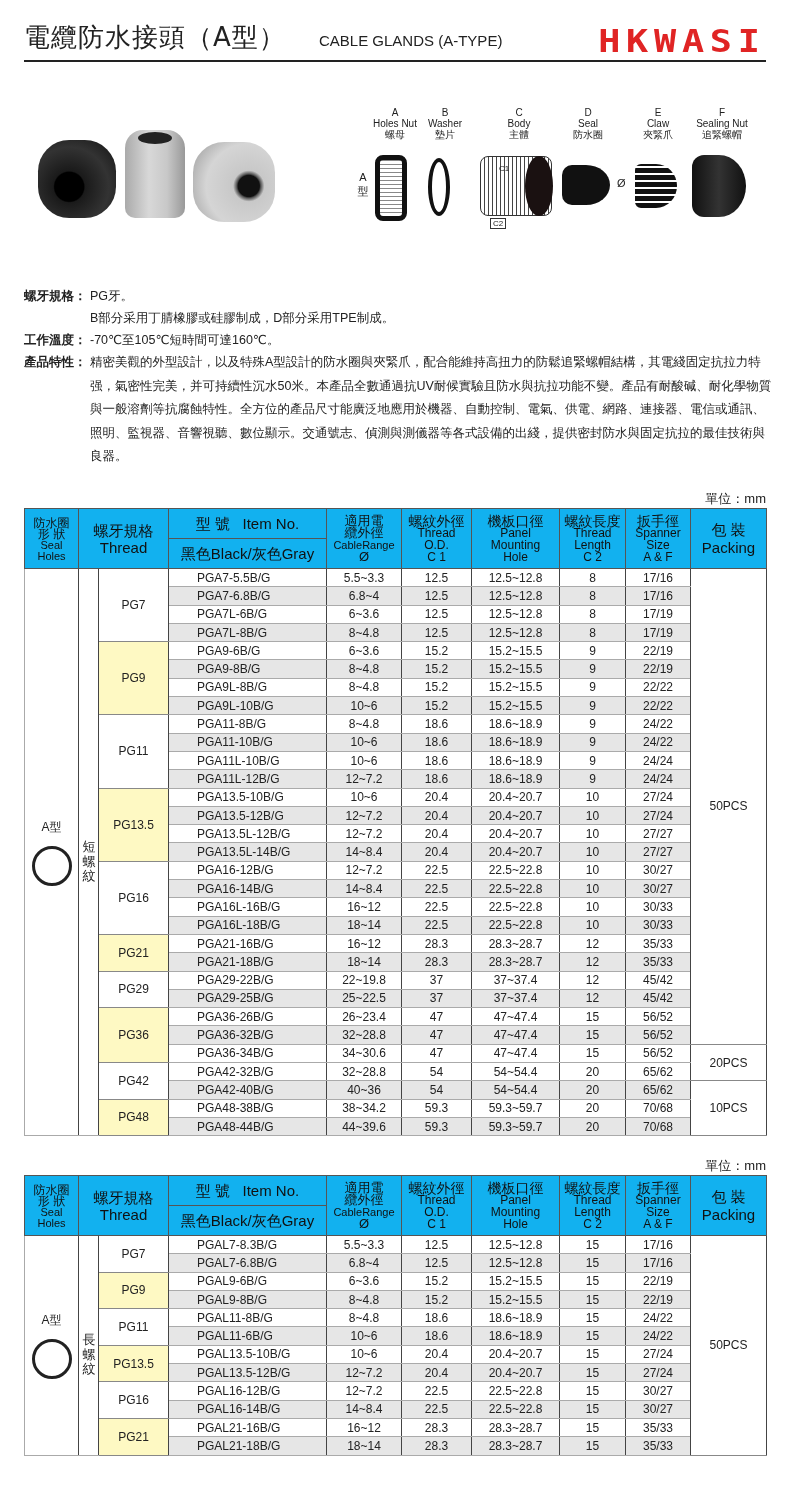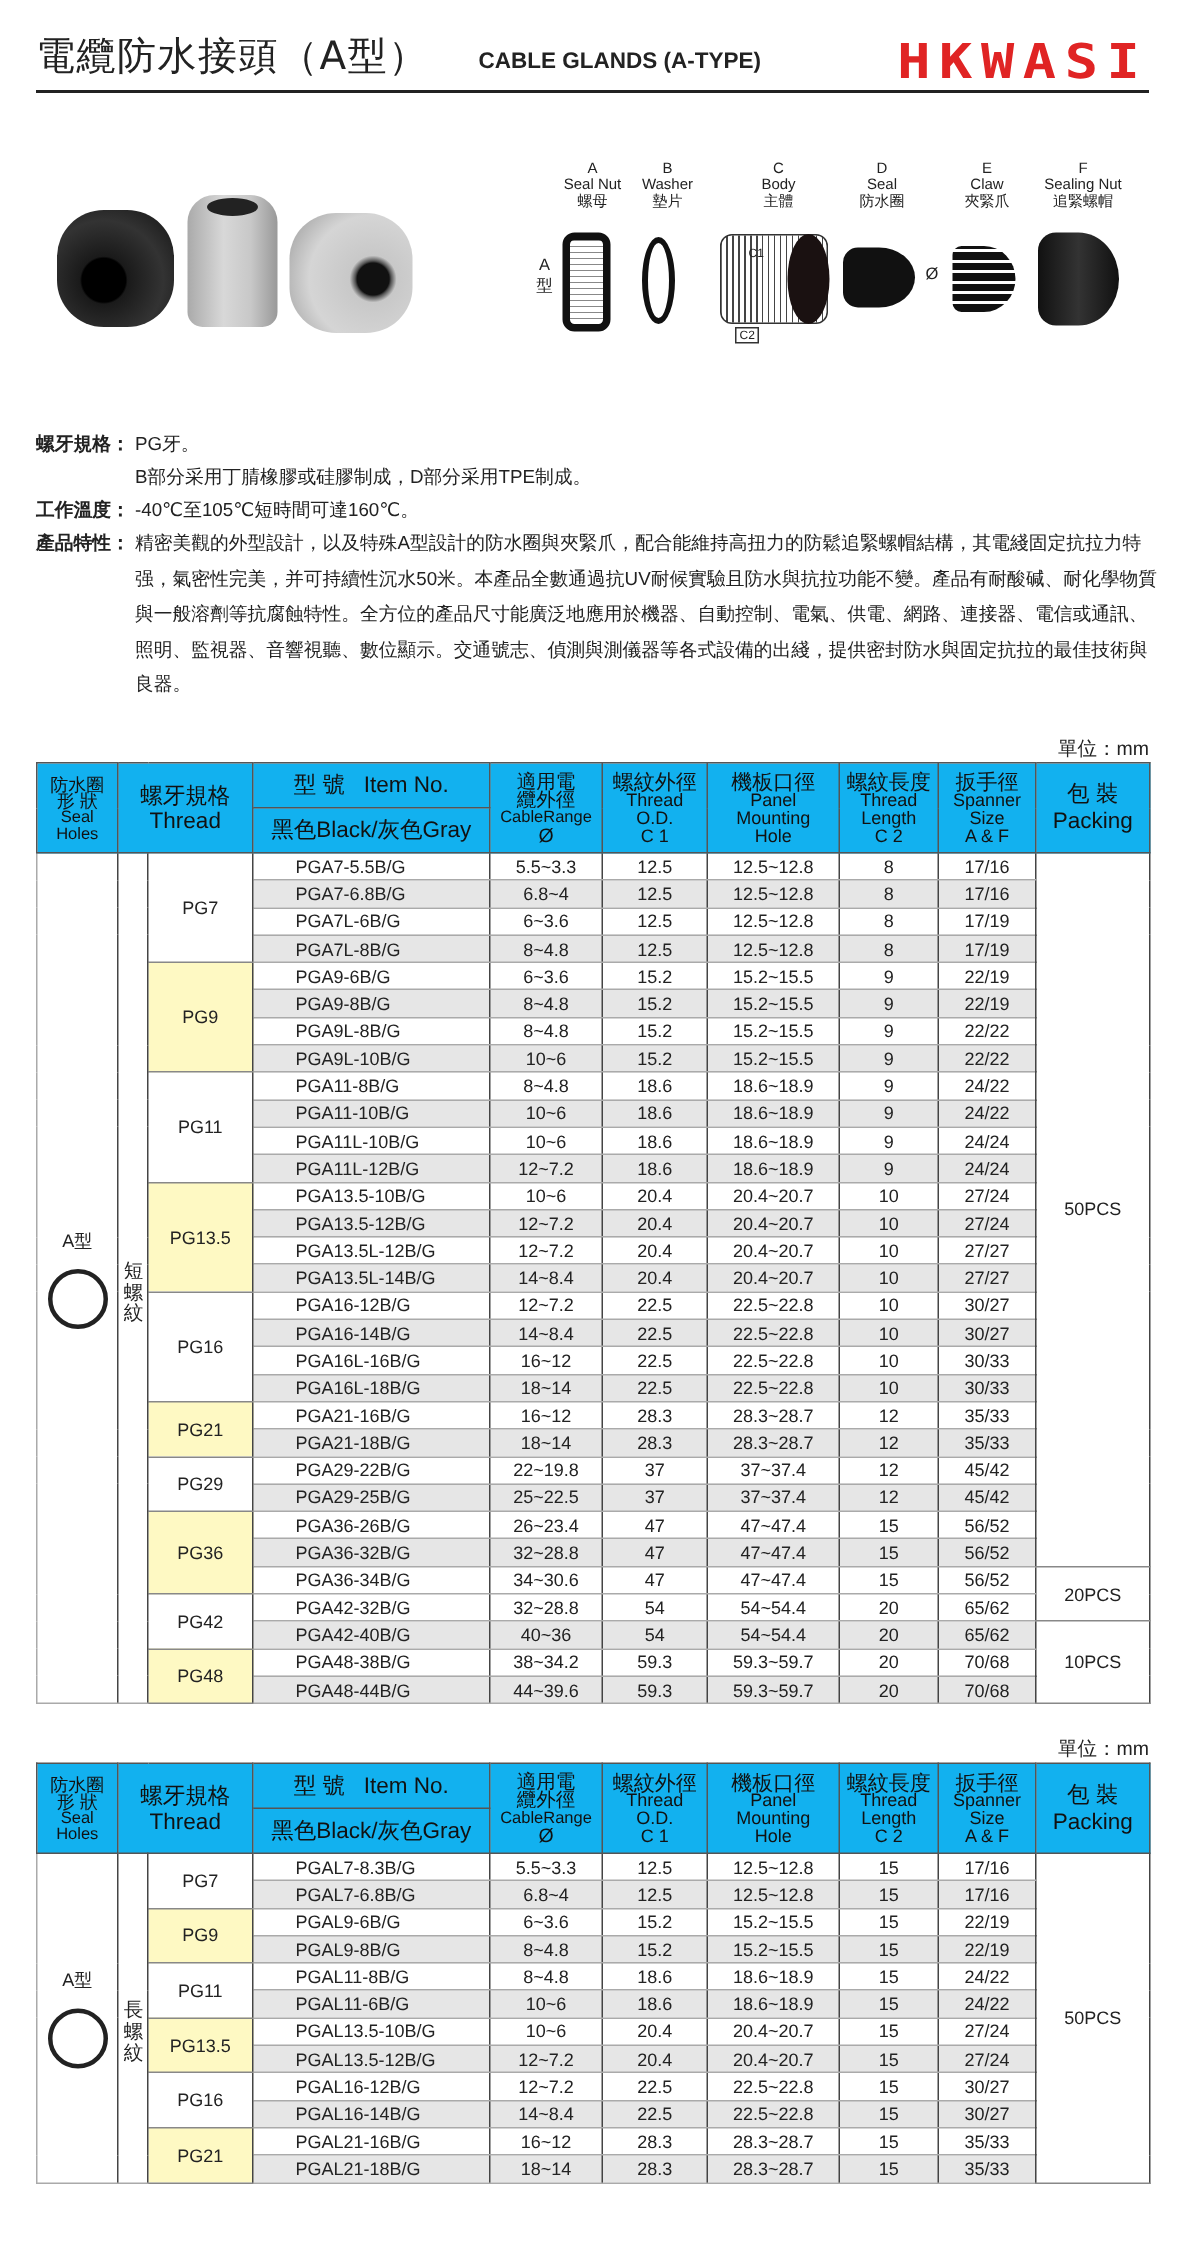--- a/index.html
+++ b/index.html
@@ -1,19 +1,19 @@
 <!DOCTYPE html>
 <html><head>
 <meta charset="utf-8">
 <style>
   * { box-sizing: border-box; margin: 0; padding: 0; }
   body { width: 790px; height: 1511px; background: #fff; font-family: "Liberation Sans", "DejaVu Sans", sans-serif; color: #222; position: relative; overflow: hidden; }
   .header { position: absolute; left: 24px; top: 18px; width: 742px; height: 44px; border-bottom: 2px solid #222; }
   .title-cn { position: absolute; left: 0; top: 2px; font-size: 26px; color: #222; font-family: "DejaVu Sans", sans-serif; letter-spacing: 1px; }
-  .title-en { position: absolute; left: 295px; top: 14px; font-size: 15px; color: #222; font-weight: bold; }
+  .title-en { position: absolute; left: 295px; top: 14px; font-size: 15px; color: #222; }
   .logo { position: absolute; right: 0; top: 4px; font-family: "DejaVu Sans Mono", monospace; font-weight: bold; font-size: 32px; color: #e02424; letter-spacing: 5px; transform: scaleX(1.15); transform-origin: right; }
 
   .photo { position: absolute; left: 30px; top: 120px; width: 250px; height: 110px; }
   .gland { position: absolute; border-radius: 14px; }
 
   .diagram { position: absolute; left: 355px; top: 100px; width: 420px; height: 140px; }
   .part-label { position: absolute; top: 7px; text-align: center; font-size: 10px; line-height: 11px; color: #222; width: 70px; }
   .atype-v { position: absolute; left: 2px; top: 70px; font-size: 11px; line-height: 14px; text-align: center; }
 
   .specs { position: absolute; left: 24px; top: 285px; width: 750px; font-size: 12.5px; line-height: 22px; }
@@ -51,21 +51,21 @@
   <div class="gland" style="left:8px;top:20px;width:78px;height:78px;background:radial-gradient(circle at 40% 60%, #000 22%, #1a1a1a 24%, #333 60%, #111 100%);border-radius:40%;"></div>
   <div class="gland" style="left:95px;top:10px;width:60px;height:88px;background:linear-gradient(90deg,#aaa,#d8d8d8 40%,#c8c8c8 70%,#999);border-radius:18px 18px 10px 10px;"></div>
   <div style="position:absolute;left:108px;top:12px;width:34px;height:12px;border-radius:50%;background:#222;"></div>
   <div class="gland" style="left:163px;top:22px;width:82px;height:80px;background:radial-gradient(circle at 68% 55%, #111 15%, #555 17%, #c8c8c8 22%, #d5d5d5 60%, #999 100%);border-radius:38%;"></div>
 </div>
 
 <div class="diagram">
   <div class="atype-v" style="width:12px;">A型</div>
   <div class="part-label" style="left:5px;">
       <div>A</div>
-      <div>Seal Nut</div>
+      <div>Holes Nut</div>
       <div>螺母</div>
     </div>
   <div class="part-label" style="left:55px;">
       <div>B</div>
       <div>Washer</div>
       <div>墊片</div>
     </div>
   <div class="part-label" style="left:129px;">
       <div>C</div>
       <div>Body</div>
@@ -107,21 +107,21 @@
 <div class="specs">
   <div class="spec-row">
       <span class="spec-key">螺牙規格：</span>
       <span class="spec-val">PG牙。</span>
     </div>
   <div class="spec-row">
       <span class="spec-val cont">B部分采用丁腈橡膠或硅膠制成，D部分采用TPE制成。</span>
     </div>
   <div class="spec-row">
       <span class="spec-key">工作溫度：</span>
-      <span class="spec-val">-40℃至105℃短時間可達160℃。</span>
+      <span class="spec-val">-70℃至105℃短時間可達160℃。</span>
     </div>
   <div class="feat"><span class="spec-key" style="display:inline-block;text-indent:0;">產品特性：</span><span>精密美觀的外型設計，以及特殊A型設計的防水圈與夾緊爪，配合能維持高扭力的防鬆追緊螺帽結構，其電綫固定抗拉力特强，氣密性完美，并可持續性沉水50米。本產品全數通過抗UV耐候實驗且防水與抗拉功能不變。產品有耐酸碱、耐化學物質與一般溶劑等抗腐蝕特性。全方位的產品尺寸能廣泛地應用於機器、自動控制、電氣、供電、網路、連接器、電信或通訊、照明、監視器、音響視聽、數位顯示。交通號志、偵測與測儀器等各式設備的出綫，提供密封防水與固定抗拉的最佳技術與良器。</span></div>
 </div>
 
 <div class="unit" style="top:490px;">單位：mm</div>
 <table class="spec" id="t1" style="top:508px;">
   <colgroup>
     <col style="width:54px">
       <col style="width:20px">
       <col style="width:70px">

